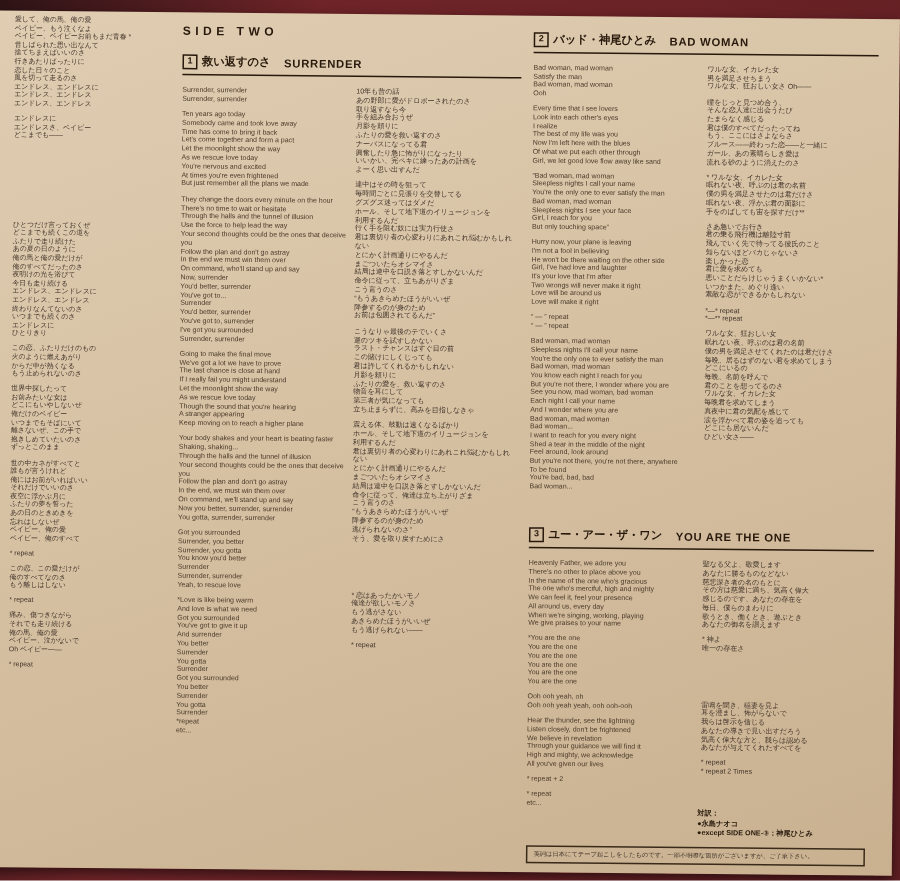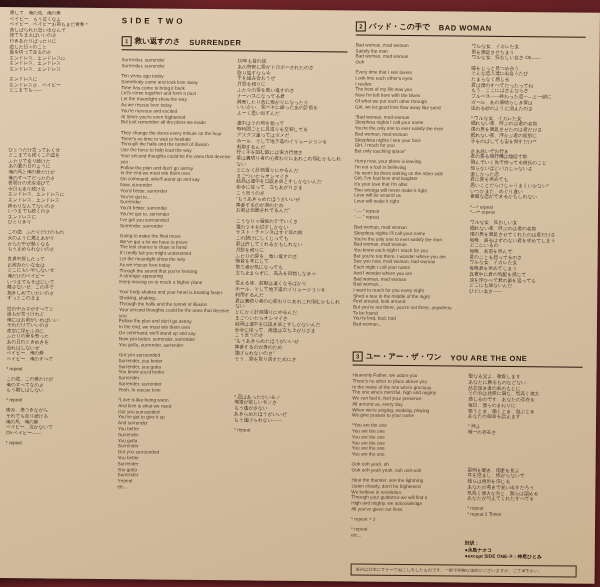--- a/index.html
+++ b/index.html
@@ -314,21 +314,21 @@
           <div class="stanza">
             <div class="line">* repeat</div>
           </div>
         </div>
     </div>
   </div>
 
   <div class="col right">
     <div class="song-header">
       <span class="numbox">2</span>
-      <span class="title-ja">バッド・この手で</span>
+      <span class="title-ja">バッド・神尾ひとみ</span>
       <span class="title-en">BAD WOMAN</span>
     </div>
     <div class="rule"></div>
     <div class="lyrics-row">
       <div class="lyrics-col en">
           <div class="stanza">
             <div class="line">Bad woman, mad woman</div>
             <div class="line">Satisfy the man</div>
             <div class="line">Bad woman, mad woman</div>
             <div class="line">Ooh</div>

